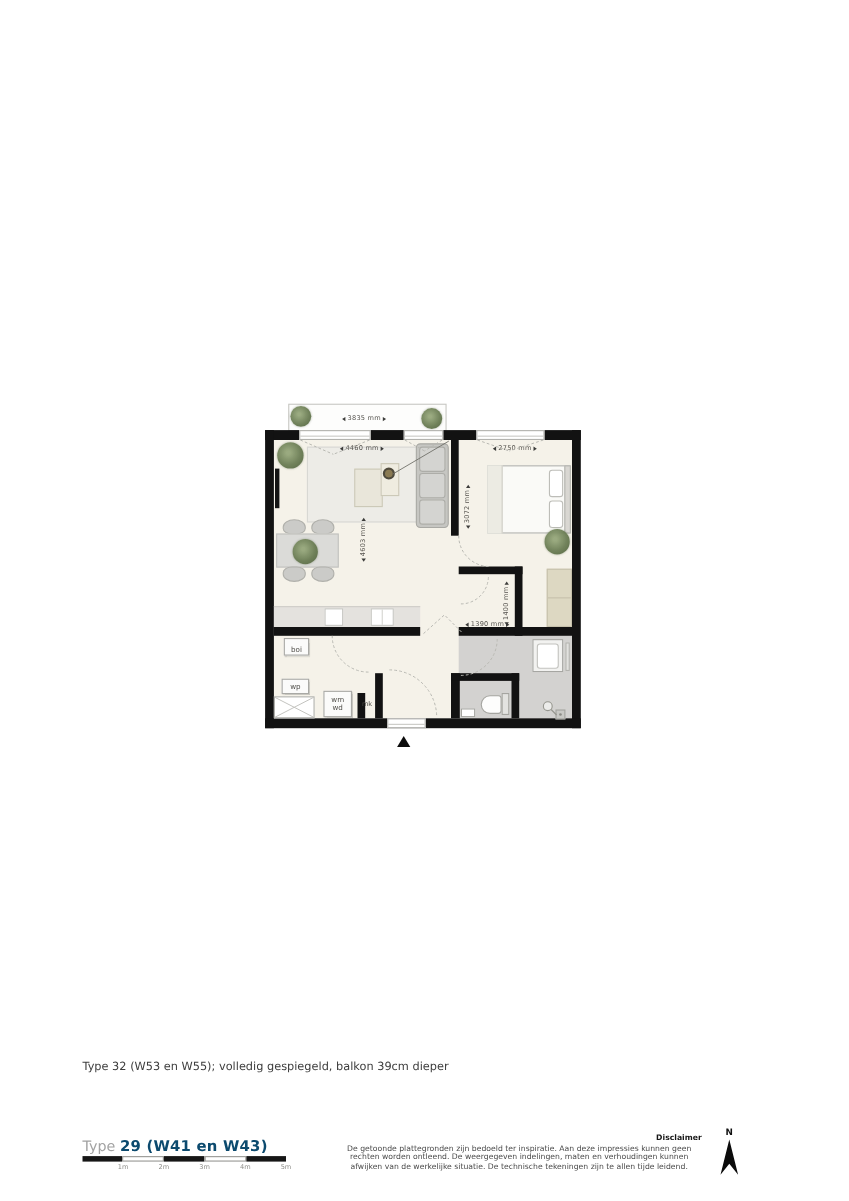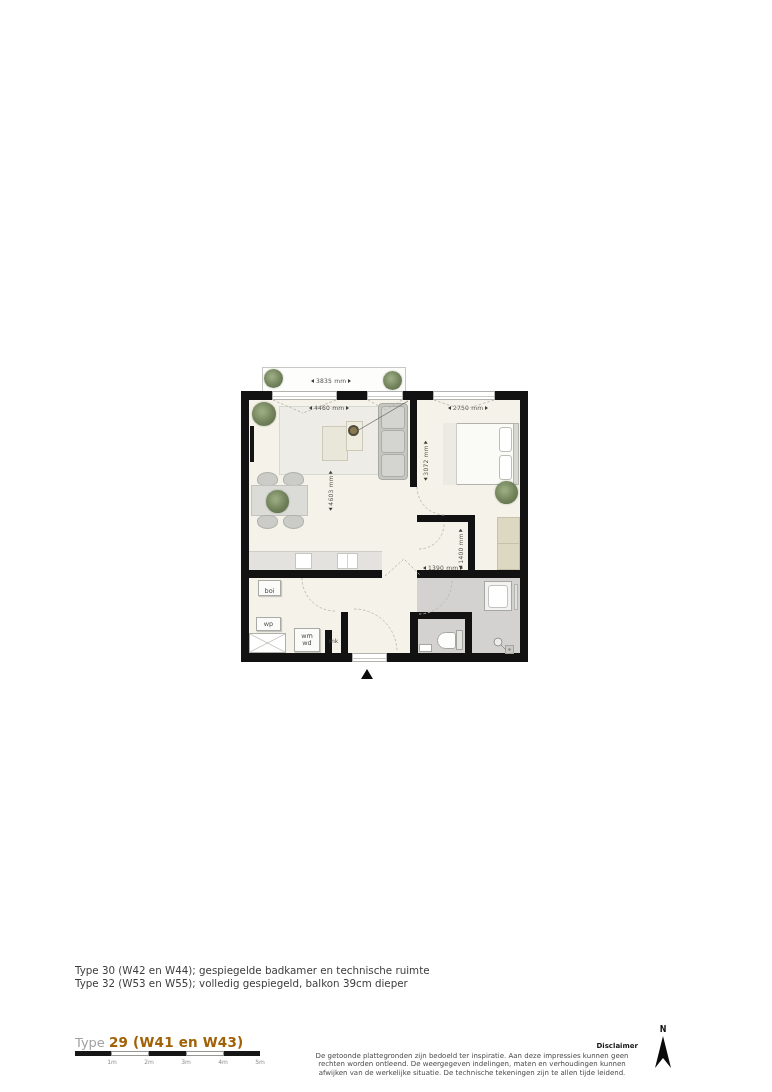--- a/index.html
+++ b/index.html
@@ -26,27 +26,27 @@
        display:flex;flex-direction:column;align-items:center;justify-content:center;
        font-size:6.5px;line-height:7px;color:#4e4c47;box-shadow:1px 1px 1px rgba(0,0,0,.18);}
   .plant{position:absolute;border-radius:50%;
          background:radial-gradient(circle at 42% 40%,#96a77b 8%,#6b7d54 55%,#4d5f3b 100%);
          box-shadow:0 0 2px rgba(60,80,40,.45);opacity:.95;}
   .furn{position:absolute;box-sizing:border-box;}
   .lbl{position:absolute;font-size:6px;color:#4e4c47;}
   
   .notes{position:absolute;left:75px;top:964px;font-size:10.3px;line-height:13.2px;color:#3d3d3d;}
   .type-line{position:absolute;left:75px;top:1034px;font-size:13px;color:#a3a3a3;}
-  .type-line b{color:#a16207;font-size:13.5px;letter-spacing:.2px;}
+  .type-line b{color:#0c4a6e;font-size:13.5px;letter-spacing:.2px;}
   .scalebar{position:absolute;left:75px;top:1051px;width:185px;height:5px;display:flex;}
   .scalebar span{flex:1;}
   .scalebar .blk{background:#161616;}
   .scalebar .wht{background:#fff;border:1px solid #979793;box-sizing:border-box;}
   .scale-lbl{position:absolute;top:1058px;width:20px;text-align:center;font-size:6px;color:#8e8e8a;}
-  .disc{position:absolute;left:306px;top:1030px;width:332px;font-size:7px;line-height:8.6px;color:#4a4a4a;margin-top:12px;}
+  .disc{position:absolute;left:306px;top:1030px;width:332px;font-size:7px;line-height:8.6px;color:#4a4a4a;}
   .disc .t{text-align:right;font-weight:bold;color:#161616;margin-bottom:1px;}
   .disc .b{text-align:center;}
   .north-n{position:absolute;left:655px;top:1025px;width:16px;text-align:center;
            font-size:8px;font-weight:bold;color:#111;}
   .tri-entry{position:absolute;left:361px;top:669px;width:0;height:0;
              border-left:6px solid transparent;border-right:6px solid transparent;
              border-bottom:10px solid #0c0c0c;}
   svg.overlay{position:absolute;left:0;top:0;pointer-events:none;}
 </style>
 </head>
@@ -207,21 +207,20 @@
     <path d="M 250 634 L 285 652 M 285 634 L 250 652" stroke="#c2c2be" stroke-width="0.9" fill="none"></path>
 
     <circle cx="498" cy="642" r="4" stroke="#96968f" stroke-width="1" fill="#ececea"></circle>
     <path d="M 501 645 L 506 650" stroke="#96968f" stroke-width="1" fill="none"></path>
     <circle cx="509.5" cy="649.5" r="1.2" fill="#8b8b85"></circle>
 
     <polygon points="663,1036 671,1068 663,1058 655,1068" fill="#0b0b0b"></polygon>
   </svg>
 
   <div class="notes">
-    <div>Type 30 (W42 en W44); gespiegelde badkamer en technische ruimte</div>
     <div>Type 32 (W53 en W55); volledig gespiegeld, balkon 39cm dieper</div>
   </div>
 
   <div class="type-line">
     <span>Type</span>&nbsp;<b>29 (W41 en W43)</b>
   </div>
 
   <div class="scalebar">
     <span class="blk"></span>
     <span class="wht"></span>

